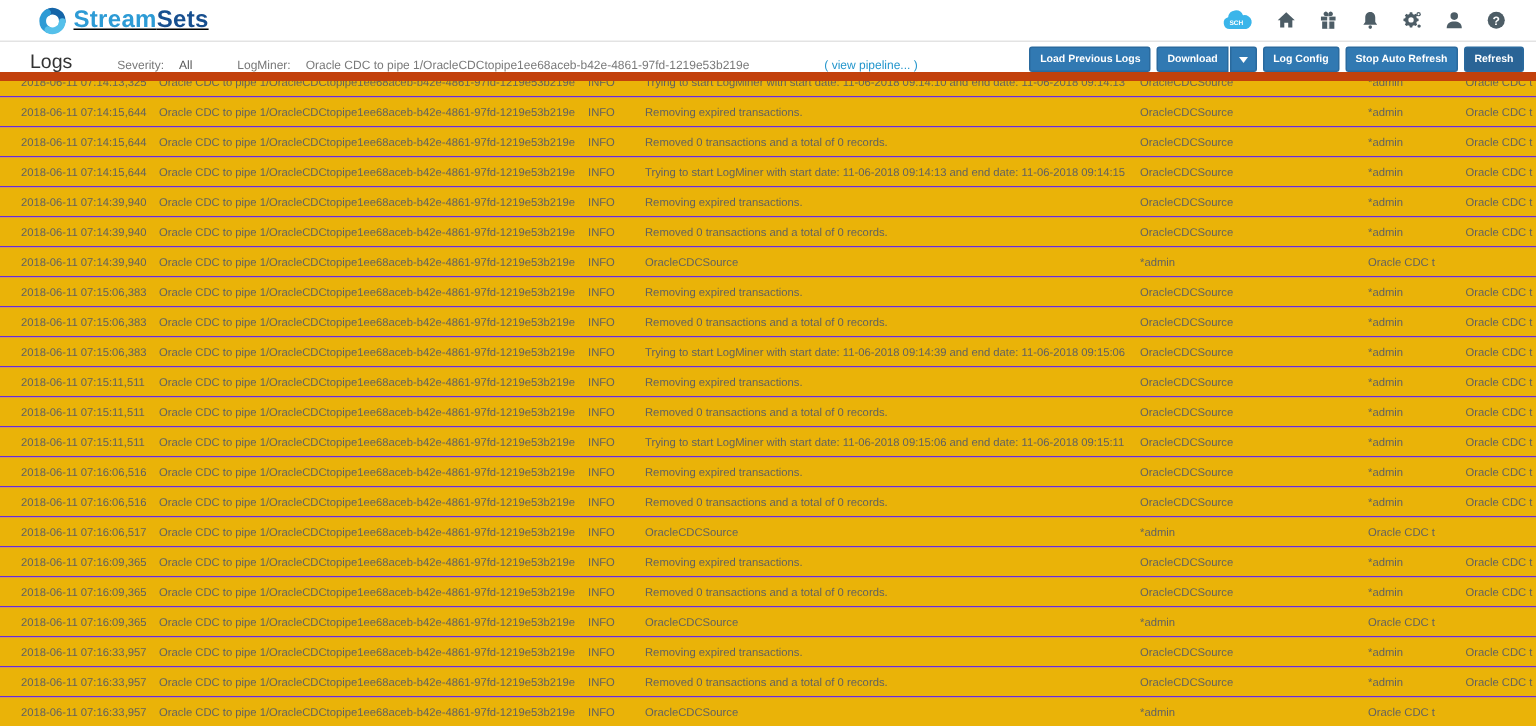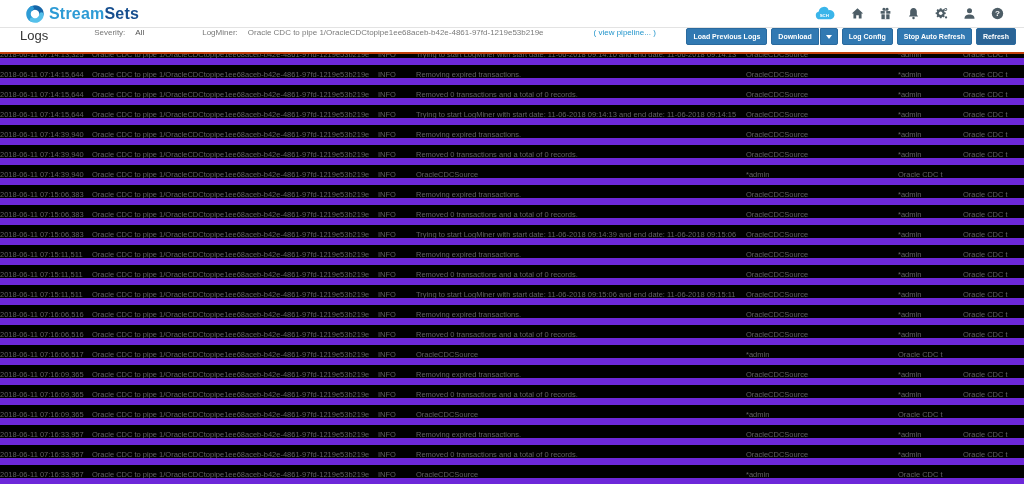--- a/index.html
+++ b/index.html
@@ -2,58 +2,58 @@
 <html style="--brand_light: #2d9bd5; --brand_dark: #174f8f; --accent: #2496cc; --btn: #3179b2; --btn_border: #2a6a9e; --btn_dark: #2a6496; --cloud_blue: #3ab5ea; --icon_gray: #4d5d66; --title_dark: #333333; --label_gray: #777777; --row_text: #616161;"><head>
 <meta charset="utf-8">
 <style>
   * { margin:0; padding:0; box-sizing:border-box; }
   html,body { width:1024px; height:484px; overflow:hidden; background:#fff;
               font-family:"Liberation Sans", sans-serif; }
 
   
   .navbar { height:28px; display:flex; align-items:center; background:#fff;
             border-bottom:1px solid #e3e3e3; padding:0 10px 0 24px; }
-  .brand { display:flex; align-items:center; gap:3px; }
+  .brand { display:flex; align-items:center; gap:3px;text-decoration:underline; }
   .brand-logo { width:22px; height:22px; }
   .brand-text { font-size:16px; font-weight:bold; letter-spacing:.2px; }
   .brand-stream { color:var(--brand_light); }
   .brand-sets   { color:var(--brand_dark); }
   .nav-icons { margin-left:auto; display:flex; align-items:center; gap:15px; padding-right:10px; }
   .nav-ic { width:13px; height:13px; display:block; cursor:pointer; }
   .sch-cloud { width:22px; height:15px; position:relative; cursor:pointer; }
 
   
-  .toolbar { height:26px; display:flex; align-items:flex-start; background:#fff;
-             border-bottom:2px solid #c2410c; padding:0 6px 0 20px;
+  .toolbar { height:26px; display:flex; align-items:flex-end; background:#fff;
+             border-bottom:6px solid #c2410c; padding:0 6px 0 20px;
              font-size:8px; color:var(--label_gray); white-space:nowrap; }
   .page-title { font-size:13px; color:var(--title_dark); margin-right:30px; }
-  .lbl { color:var(--label_gray);margin-left:16px; }
-  .sev-value { color:#555; margin-left:10px; margin-right:42px; cursor:pointer; }
+  .lbl { color:var(--label_gray); }
+  .sev-value { color:#555; margin-left:10px; margin-right:30px; cursor:pointer; }
   .pipe-value { color:#7a7a7a; margin-left:10px; }
   .view-link { color:var(--accent); margin-left:10px; cursor:pointer;padding-left:40px; }
   .btn-group { margin-left:auto; display:flex; align-items:center; gap:4px; padding-right:2px; }
   .btn { background:var(--btn); border:1px solid var(--btn_border); color:#fff;
          font-size:7px; font-weight:bold; font-family:"Liberation Sans",sans-serif;
          padding:4px 6px; border-radius:2px; cursor:pointer; line-height:1;
          white-space:nowrap; }
   .btn-split { display:flex; gap:1px; }
   .btn-split .btn-main { border-radius:2px 0 0 2px; }
   .btn-caret { border-radius:0 2px 2px 0; padding:4px 5px; display:flex; align-items:center; }
   .caret { width:0; height:0; border-left:3px solid transparent; border-right:3px solid transparent;
            border-top:4px solid #fff; display:inline-block; }
   .btn-dark { background:var(--btn_dark); }
 
   
   .table-viewport { height:430px; overflow:hidden; }
   .log-rows { margin-top:-9px; }
   .log-row { display:grid;
              grid-template-columns:92px 286px 38px 330px 152px 65px 1fr;
-             height:20px; line-height:19px;
-             border-bottom:7px solid #6d28d9; font-size:7.5px; color:var(--row_text);
-             background:#000000; }
+             padding-left:14px; height:20px; line-height:19px;
+             border-bottom:1px solid #6d28d9; font-size:7.5px; color:var(--row_text);
+             background:#eab308; }
   .log-row .c { white-space:nowrap; overflow:hidden; padding-right:6px; }
 </style>
 </head>
 <body>
 
 <div class="navbar">
   <div class="brand">
     <svg class="brand-logo" viewBox="0 0 32 32">
       <g fill="none" stroke-width="6.5" stroke-linecap="round">
         <path d="M 25.5 16 A 9.5 9.5 0 0 0 10.8 8.1" stroke="#1565a8"></path>

